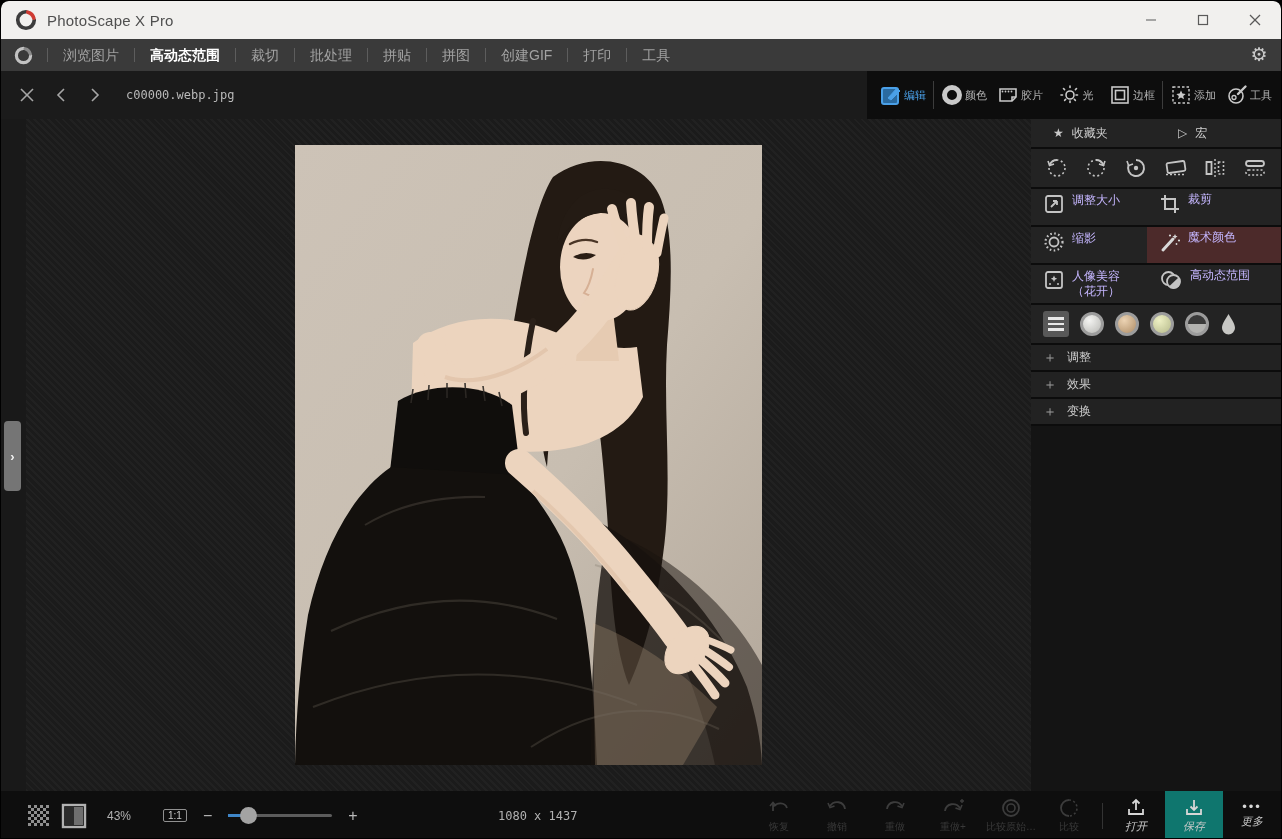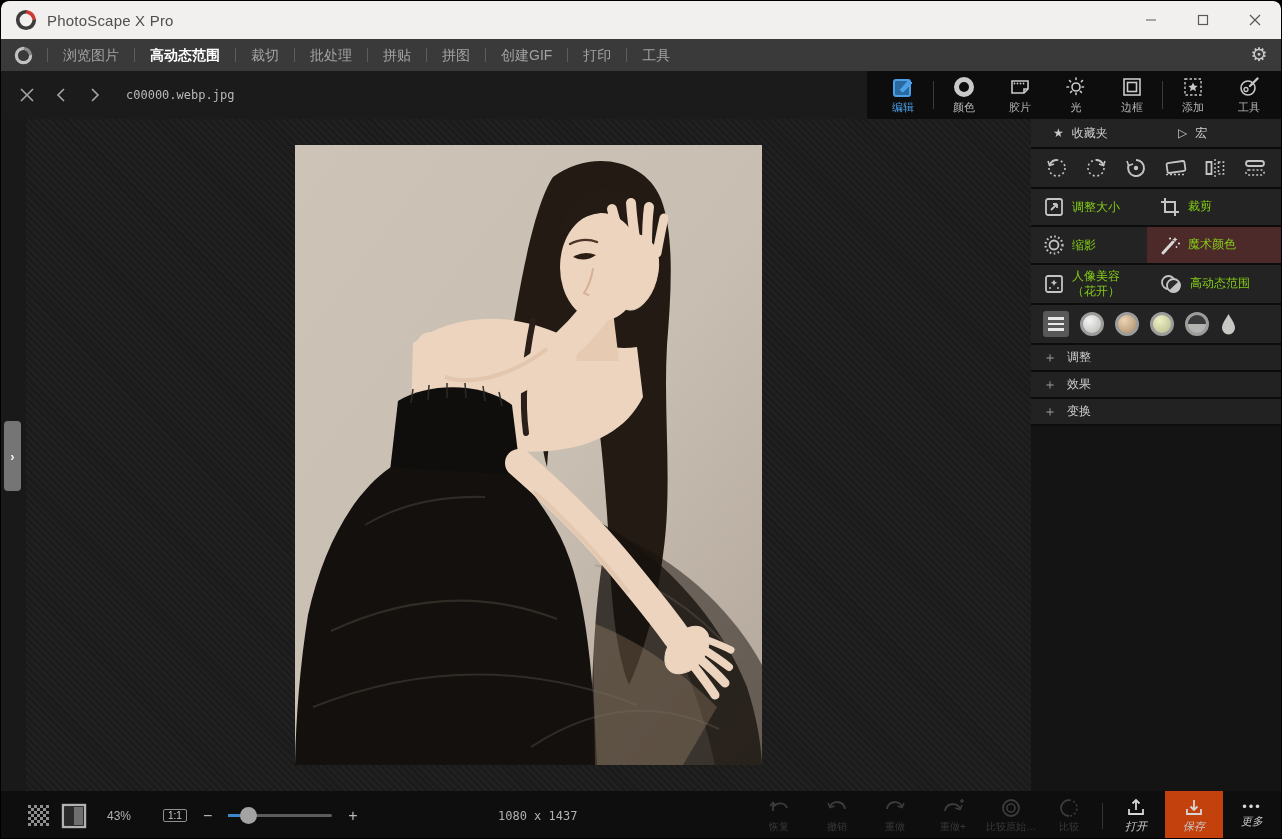--- a/index.html
+++ b/index.html
@@ -22,42 +22,42 @@
   .menu-sep { width:1px; height:14px; background:#5d5d5d; }
   .gear { position:absolute; right:12px; top:6px; width:20px; height:20px; color:#cacaca; font-size:19px; line-height:20px; text-align:center; }
 
   
   .band2 { position:absolute; left:0; top:70px; width:100%; height:48px; display:flex; }
   .filebar { flex:1; background:#1b1b1b; display:flex; align-items:center; padding-left:13px; }
   .filebar .fb-icon { width:26px; height:26px; margin-right:8px; display:flex; align-items:center; justify-content:center; }
   .filebar .fb-icon svg { stroke:#a6a6a6; }
   .filename { margin-left:10px; font-family:"DejaVu Sans Mono","Liberation Mono",monospace; font-size:12px; color:#b9b9b9; }
   .topicons { width:414px; background:#0d0d0d; display:flex; align-items:stretch; justify-content:flex-end; padding-right:4px; }
-  .ti-btn { width:56px; display:flex; flex-direction:column; align-items:center; justify-content:center; gap:2px; }
+  .ti-btn { width:56px; display:flex; flex-direction:row; align-items:center; justify-content:center; gap:2px; }
   .ti-btn .ti-label { font-size:11px; color:#b3b3b3; }
   .ti-btn.active .ti-label { color:#4aa0e8; }
   .ti-sep { width:1px; background:#3c3c3c; margin:10px 2px; }
 
   
   .main { position:absolute; left:0; top:118px; width:100%; height:672px; display:flex; }
   .leftstrip { width:25px; background:#191919; position:relative; }
   .expander { position:absolute; left:3px; top:302px; width:17px; height:70px; background:#757575; border-radius:4px; display:flex; align-items:center; justify-content:center; color:#f2f2f2; font-size:13px; font-weight:bold; }
   .canvas { flex:1; background:repeating-linear-gradient(45deg,#212121 0px,#212121 2px,#1b1b1b 2px,#1b1b1b 5px); display:flex; align-items:center; justify-content:center; }
   .photo { width:467px; height:620px; display:block; }
 
   
   .panel { width:250px; background:#141414; display:flex; flex-direction:column; }
   .p-row { background:#232323; border-bottom:2px solid #0c0c0c; }
   .fav-row { height:30px; display:flex; }
   .fav-cell { flex:1; display:flex; align-items:center; gap:8px; padding-left:22px; font-size:12px; color:#d2d2d2; }
   .fav-cell .micon { color:#c9c9c9; font-size:12px; }
   .rot-row { height:40px; display:flex; align-items:center; justify-content:space-around; padding:0 6px; }
   .rot-btn { width:34px; height:32px; display:flex; align-items:center; justify-content:center; }
   .grid-row { display:flex; min-height:38px; }
-  .g-cell { display:flex; align-items:center; gap:7px; padding:4px 4px 4px 12px; font-size:12px; color:#84cc16; }
+  .g-cell { display:flex; align-items:flex-start; gap:7px; padding:4px 4px 4px 12px; font-size:12px; color:#c4b5fd; }
   .g-cell.left { width:116px; }
   .g-cell.right { flex:1;font-family:Liberation Mono, monospace; }
   .g-cell.hl { background:#4c2a2a; }
   .g-cell .g-label { line-height:1.25; }
   .filt-row { height:40px; display:flex; align-items:center; gap:11px; padding-left:12px; }
   .list-btn { width:26px; height:26px; background:#585858; border-radius:3px; display:flex; flex-direction:column; align-items:center; justify-content:center; gap:3px; }
   .list-btn i { display:block; width:16px; height:2.5px; background:#e8e8e8; }
   .swatch { width:24px; height:24px; border-radius:50%; border:3px solid #9c9c9c; }
   .sw1 { background:radial-gradient(circle at 35% 30%,#f4f4f2,#b7b7b3); }
   .sw2 { background:radial-gradient(circle at 35% 30%,#ecd3b3,#ad8c66); }
@@ -78,21 +78,21 @@
   .slider .thumb { position:absolute; left:12px; top:-7px; width:17px; height:17px; border-radius:50%; background:#a3a3a3; }
   .img-size { position:absolute; left:497px; font-size:12px; color:#b2b2b2; font-family:"DejaVu Sans Mono","Liberation Mono",monospace; }
   .bb-right { position:absolute; right:0; top:0; height:49px; display:flex; align-items:stretch; }
   .hist-btn { width:58px; display:flex; flex-direction:column; align-items:center; justify-content:center; gap:2px; }
   .hist-btn .h-label { font-size:10px; color:#393939; white-space:nowrap; }
   .hist-btn svg { stroke:#3c3c3c; }
   .bb-divider { width:1px; height:26px; background:#333; align-self:center; margin:0 4px; }
   .act-btn { width:58px; display:flex; flex-direction:column; align-items:center; justify-content:center; gap:2px; }
   .act-btn .a-label { font-size:11px; color:#c9c9c9;font-style:italic; }
   .act-btn svg { stroke:#d6d6d6; }
-  .act-btn.save { background:#c2410c; }
+  .act-btn.save { background:#0f766e; }
   .dots { color:#d6d6d6; font-size:13px; letter-spacing:2px; line-height:10px; }
 </style>
 </head>
 <body>
 
 <div class="window">
 
   <div class="titlebar">
     <svg class="logo" viewBox="0 0 24 24">
       <path d="M12 3 A 9 9 0 1 0 21 12" fill="none" stroke="#3c3c3c" stroke-width="4" stroke-linecap="round"></path>

